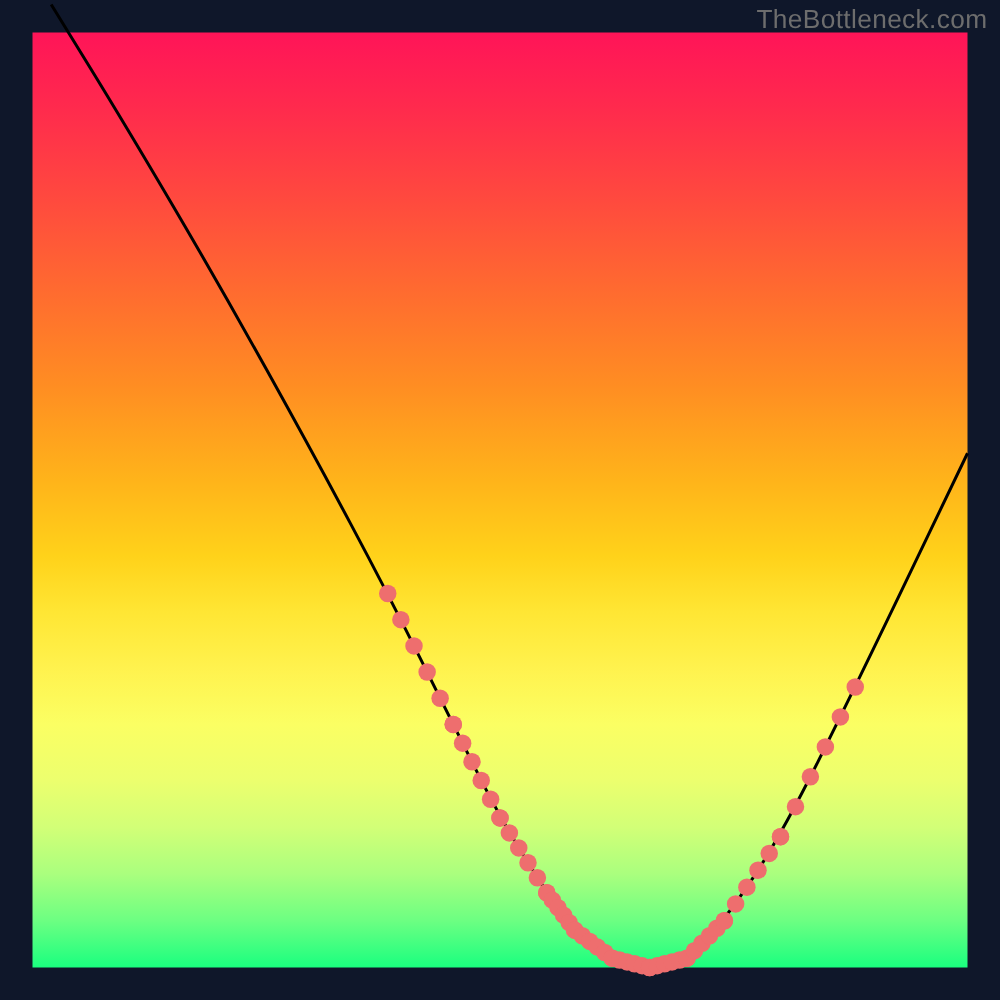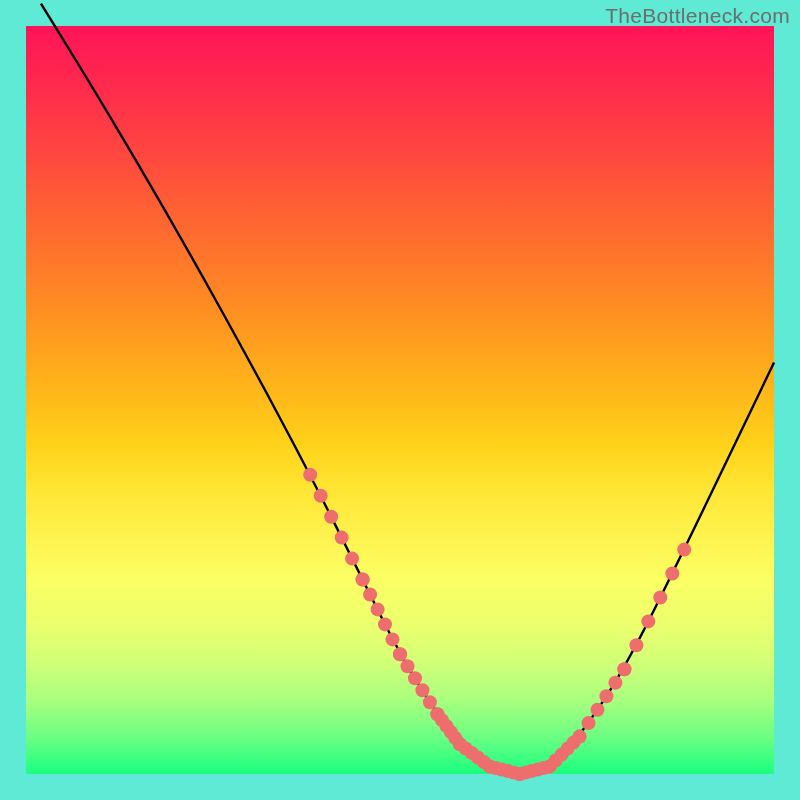--- a/index.html
+++ b/index.html
@@ -10,21 +10,21 @@
     background: #000;
     overflow: hidden;
     font-family: Arial, Helvetica, sans-serif;
   }
   .frame {
     position: absolute;
     left: 0;
     top: 0;
     width: 800px;
     height: 800px;
-    background: #5eead4;
+    background: #0f172a;
   }
   .plot-area {
     position: absolute;
     left: 26px;
     top: 26px;
     width: 748px;
     height: 748px;
     
     background: linear-gradient(
       to bottom,

